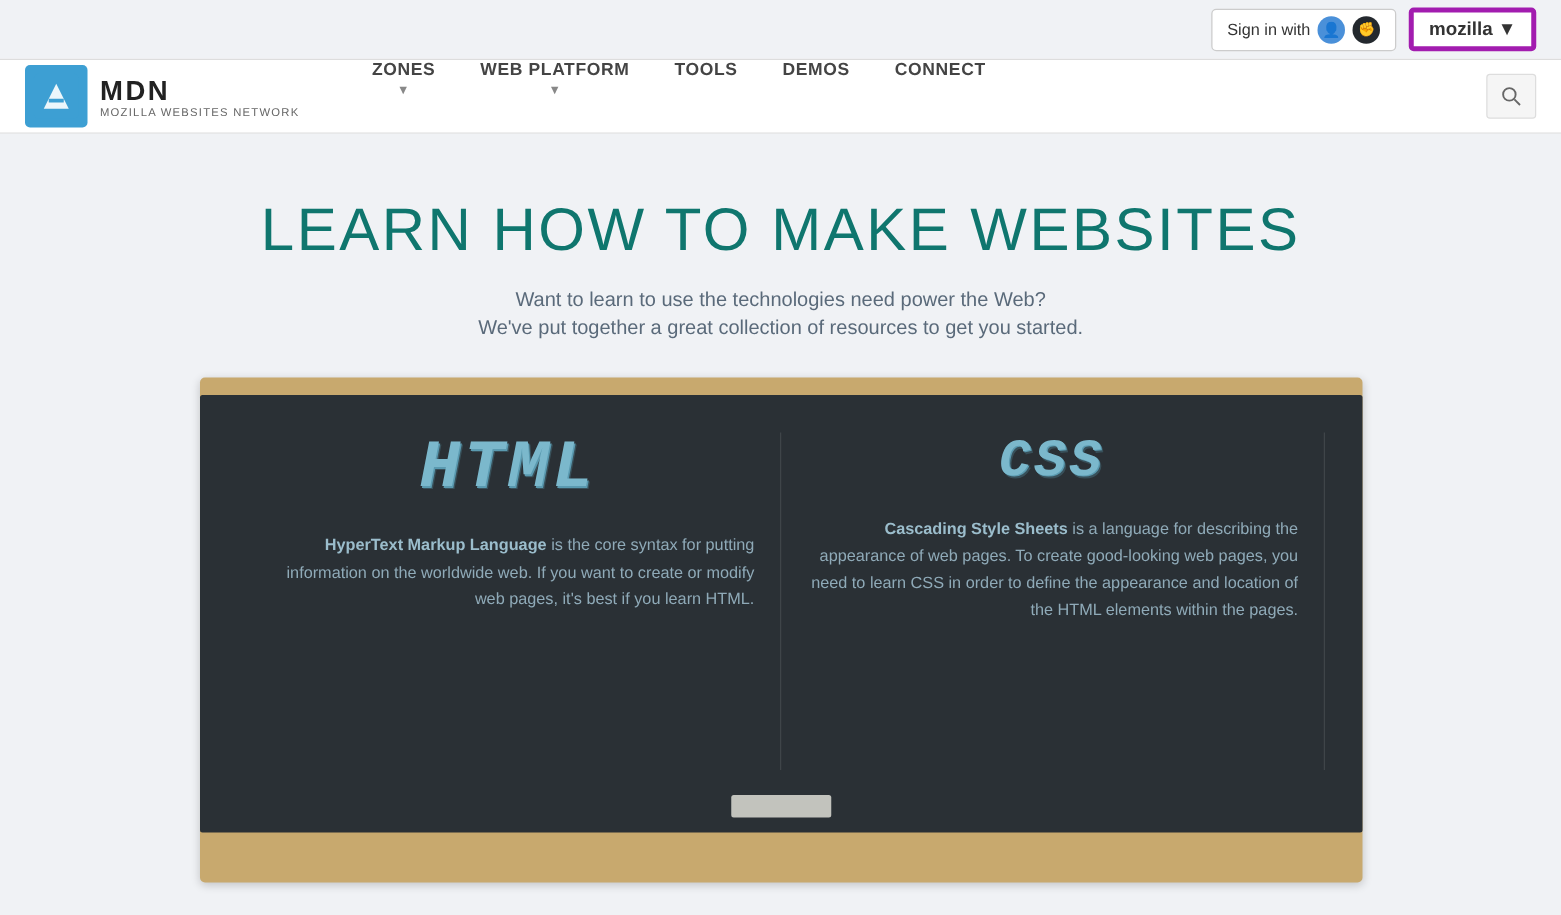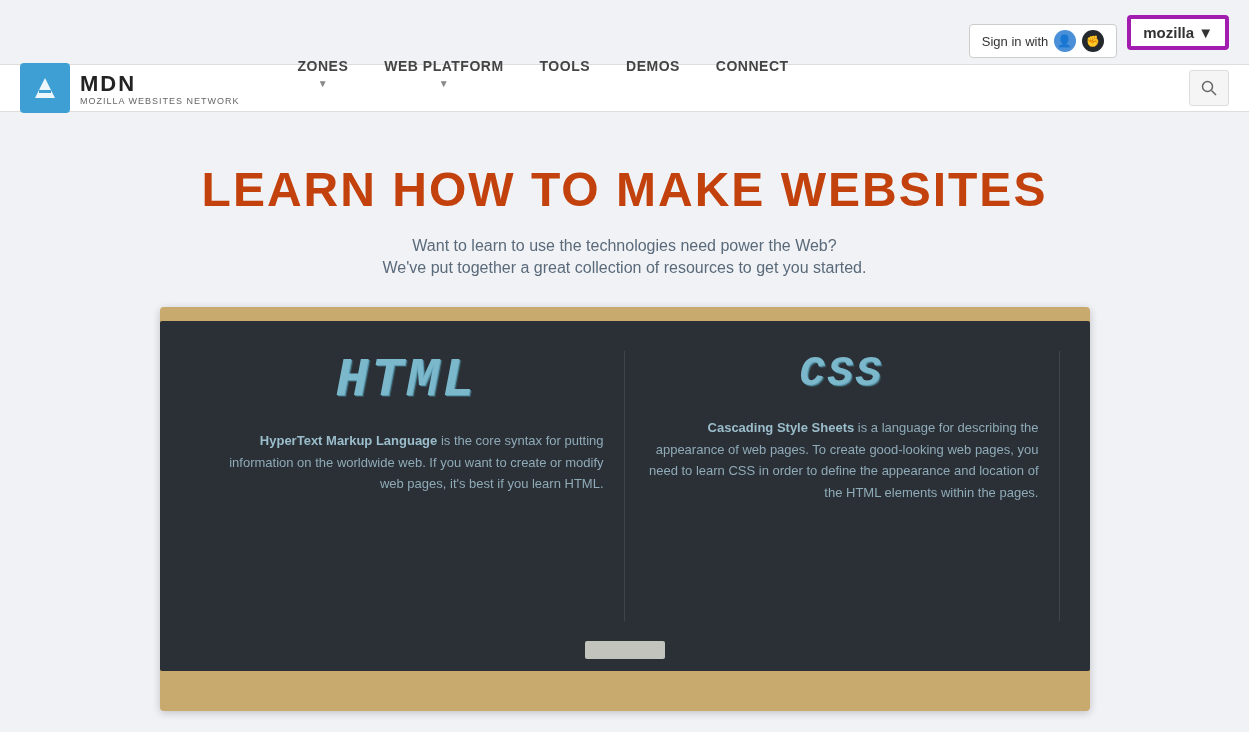--- a/index.html
+++ b/index.html
@@ -18,21 +18,20 @@
       display: flex;
       align-items: center;
       gap: 6px;
       border: 1px solid #ccc;
       border-radius: 4px;
       padding: 5px 12px;
       background: white;
       font-size: 13px;
       color: #333;
       cursor: pointer;
-      margin-top: 18px;
     }
     .sign-in-btn .icon-persona {
       width: 22px; height: 22px;
       background: #4a90d9;
       border-radius: 50%;
       display: inline-flex; align-items: center; justify-content: center;
       color: white; font-size: 12px;
     }
     .sign-in-btn .icon-github {
       width: 22px; height: 22px;
@@ -56,21 +55,21 @@
     }
 
     
     .navbar {
       background: white;
       border-top: 1px solid #ddd;
       border-bottom: 1px solid #ddd;
       display: flex;
       align-items: center;
       padding: 0 20px;
-      height: 48px;
+      height: 60px;
     }
     .logo-area {
       display: flex;
       align-items: center;
       gap: 10px;
       margin-right: 40px;
       text-decoration: none;
     }
     .logo-icon {
       width: 50px; height: 50px;
@@ -116,22 +115,22 @@
     }
 
     
     .main-content {
       background: #f0f2f5;
       padding: 50px 20px 40px;
       text-align: center;
     }
     .page-title {
       font-size: 48px;
-      font-weight: 700;
-      color: #c2410c;
+      font-weight: 400;
+      color: #0f766e;
       letter-spacing: 2px;
       text-transform: uppercase;
       margin-bottom: 20px;
     }
     .subtitle {
       font-size: 16px;
       color: #5a6a7a;
       margin-bottom: 4px;
     }
 

